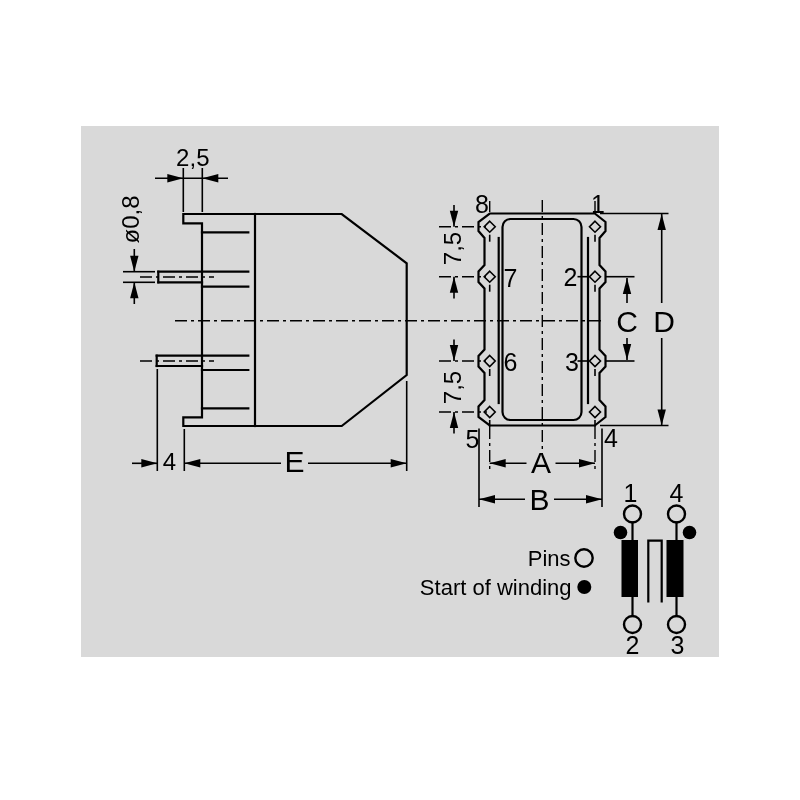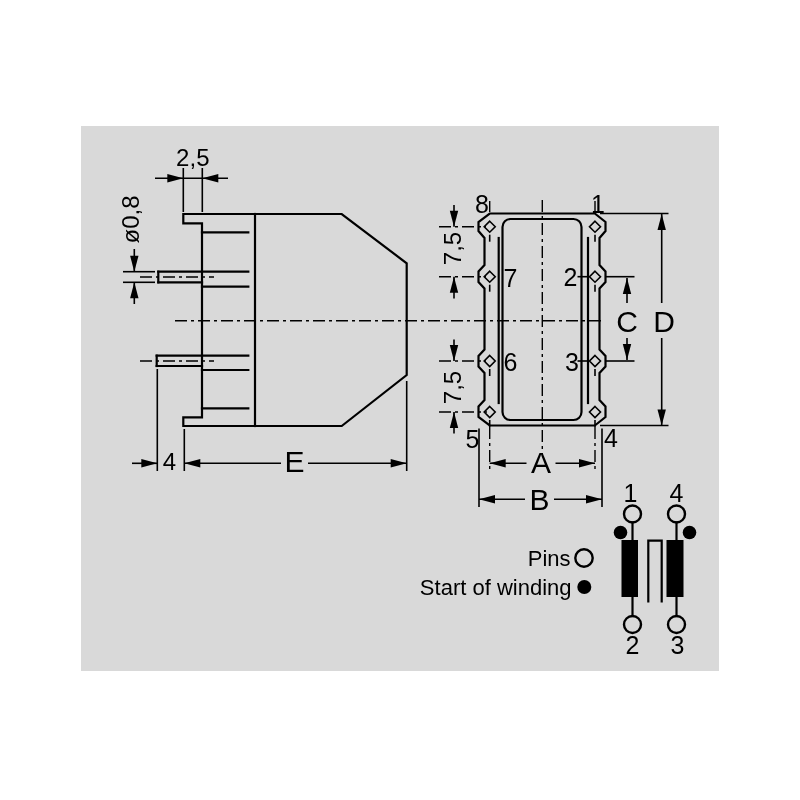--- a/index.html
+++ b/index.html
@@ -1,16 +1,16 @@
 <!DOCTYPE html>
 <html><head>
 <meta charset="utf-8">
 <style>
   html,body{margin:0;padding:0;background:#ffffff;}
-  .stage{position:relative;width:800px;height:800px;background:#ffffff;}
+  .stage{position:relative;width:800px;height:657px;background:#ffffff;}
   svg{display:block;}
   text{font-family:"Liberation Sans","DejaVu Sans",sans-serif;fill:#000;}
   .num{font-size:24px;}
   .pin{font-size:25px;}
   .let{font-size:30px;}
   .leg{font-size:22px;}
   .ol{stroke:#000;stroke-width:2.2;fill:none;stroke-linejoin:miter;stroke-linecap:square;}
   .thin{stroke:#000;stroke-width:1.6;fill:none;stroke-linecap:butt;}
   .cl{stroke:#000;stroke-width:1.4;fill:none;stroke-dasharray:12 4 3 4;}
   .arr{fill:#000;stroke:none;}

